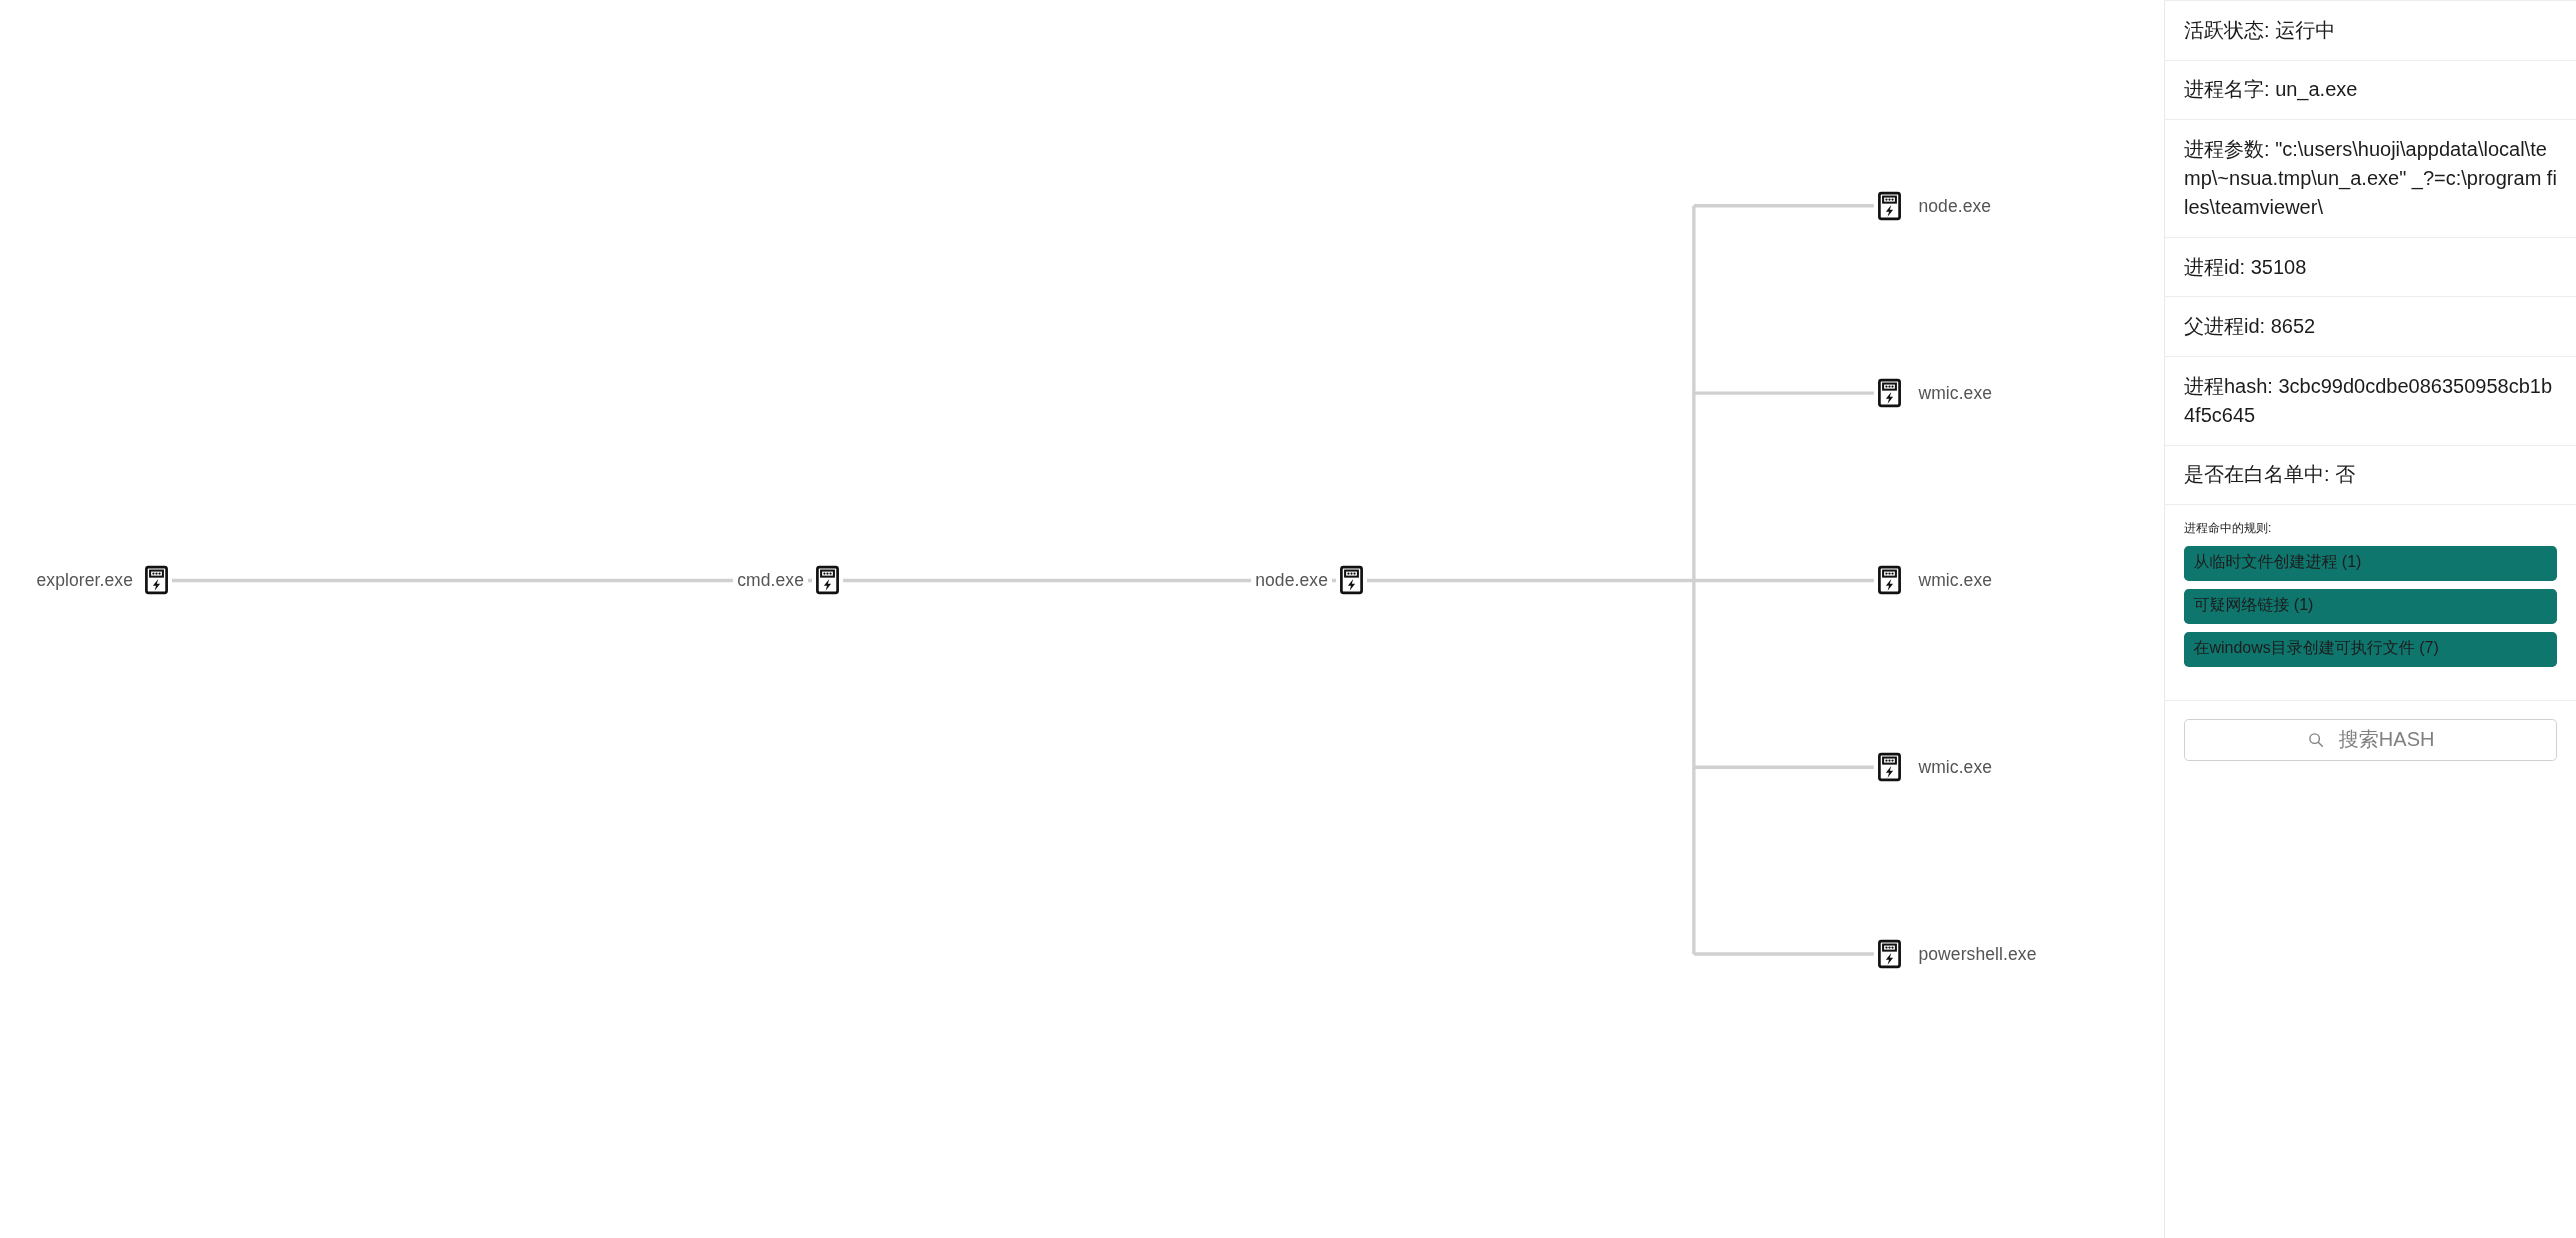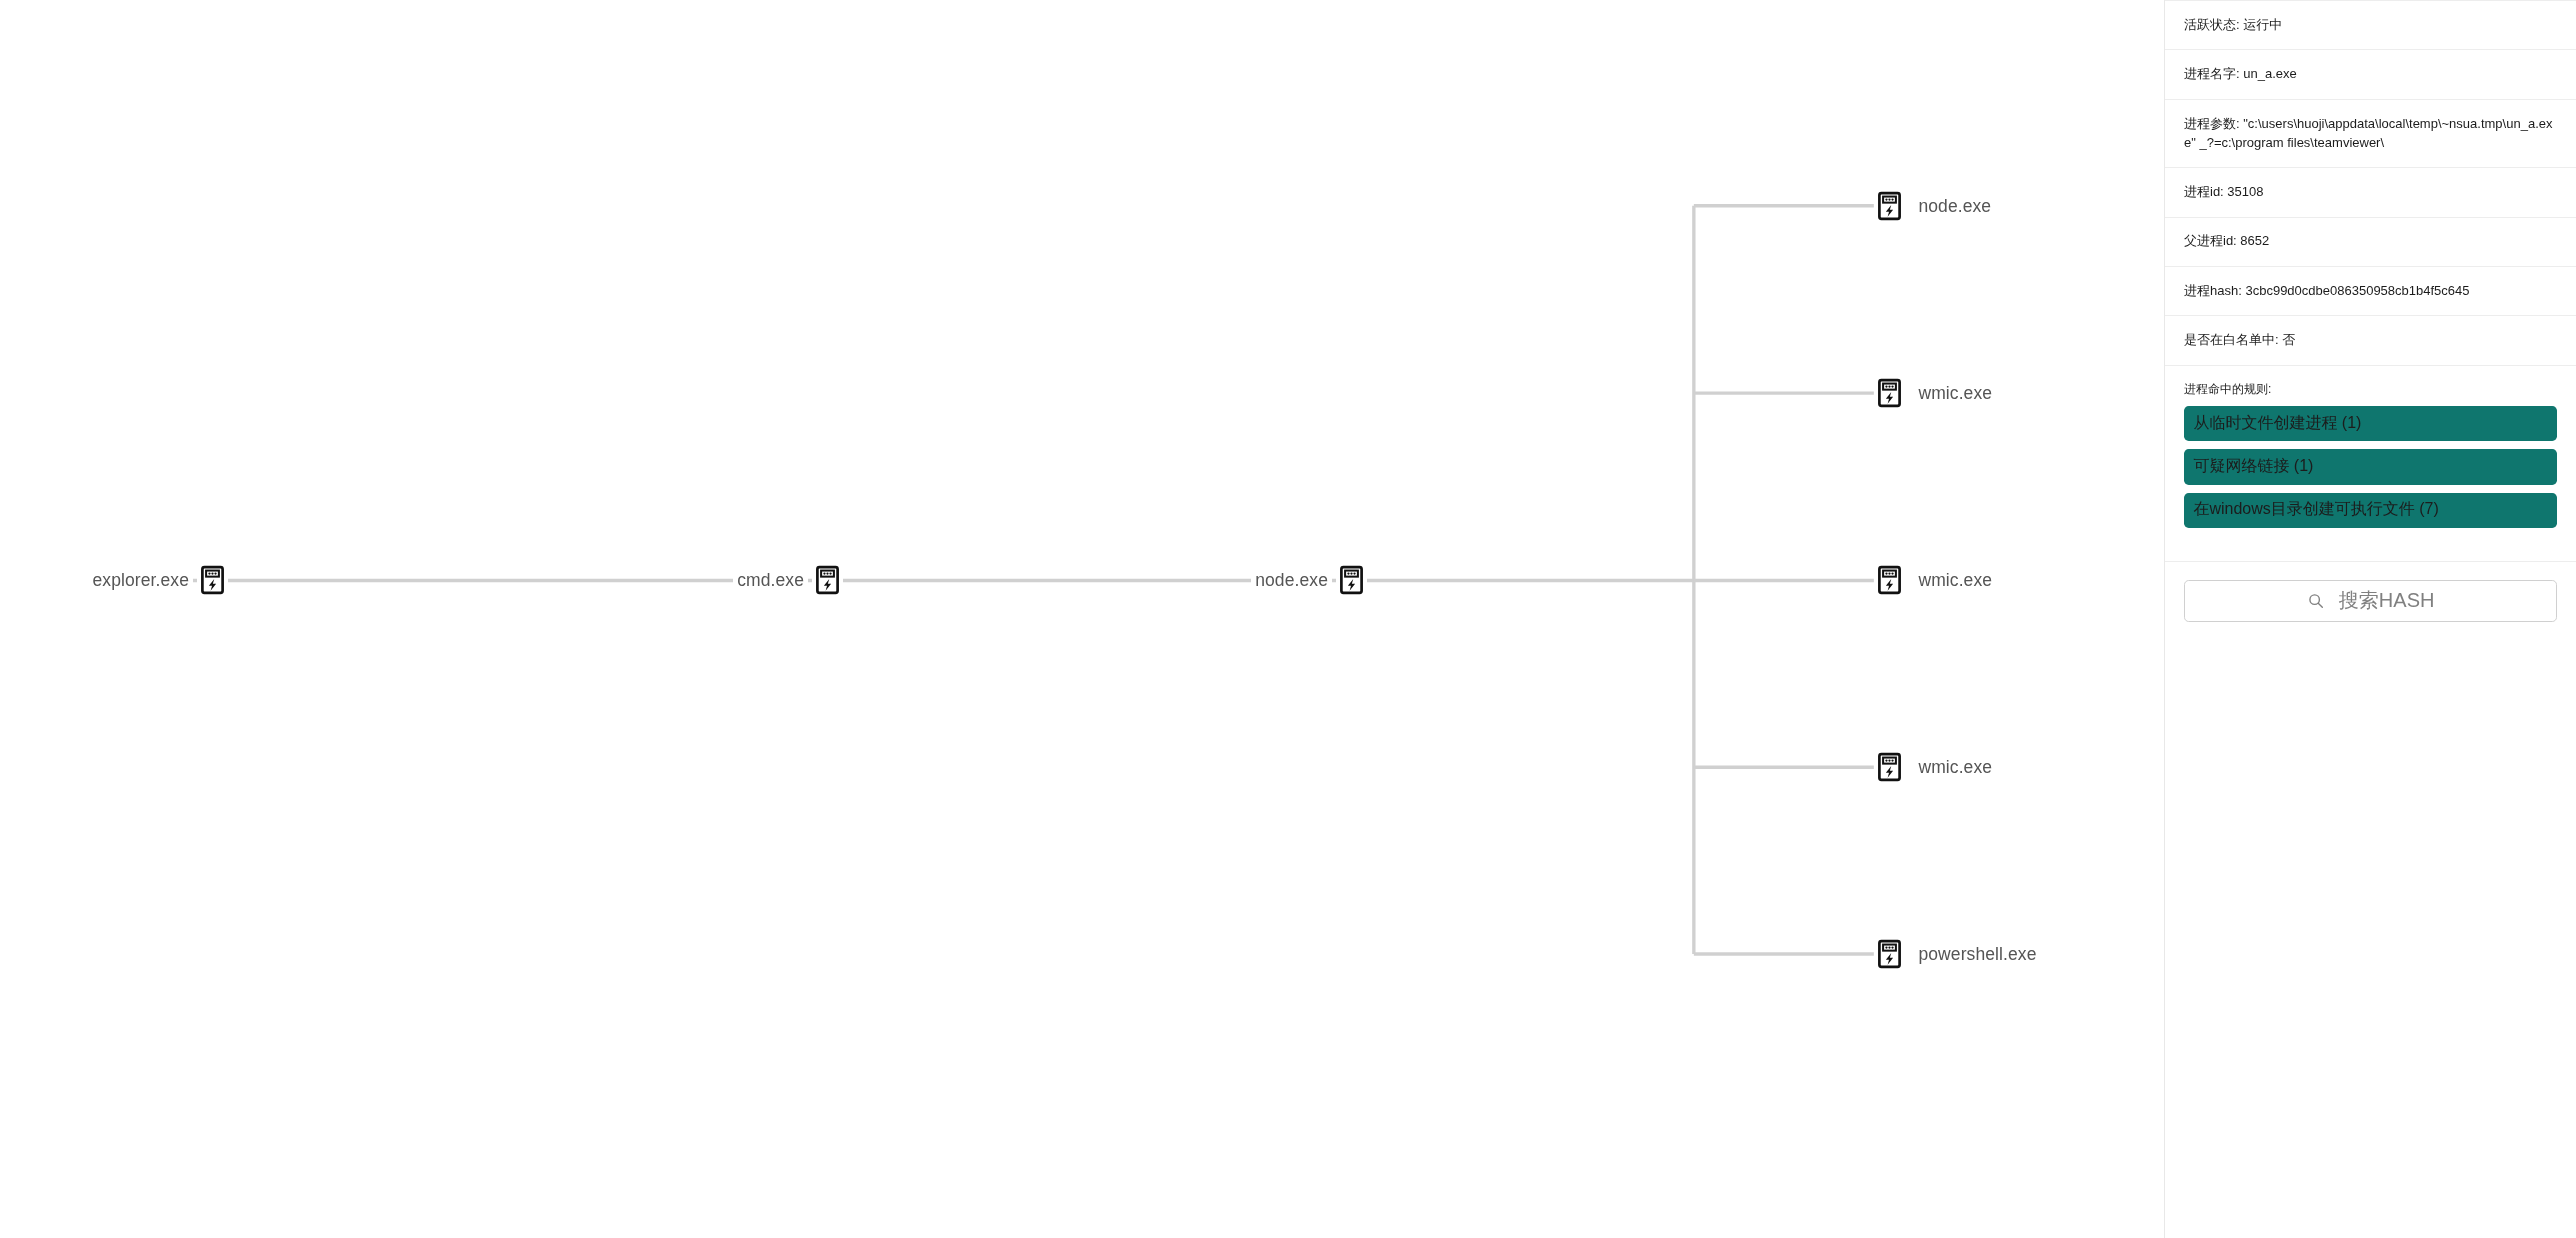--- a/index.html
+++ b/index.html
@@ -64,21 +64,21 @@
     width: 412px; height: 1239px;
     background: #ffffff;
     border-left: 1.3px solid #e8e8e8;
     overflow: hidden;
   }
   .detail-rows { width: 100%; }
   .detail-row {
     position: relative;
     padding: 14.8px 19px 14.8px 19px;
     border-bottom: 0.7px solid #ededed;
-    font-size: 13px;
+    font-size: 20px;
     line-height: 1.45;
     color: #1c1c1c;
     word-break: break-all;
   }
   .detail-row.first { border-top: 0.7px solid #ededed; }
   .detail-row .rk { color: #1c1c1c; }
   .detail-row .rv { color: #1c1c1c; }
 
   .rules-row {
     padding: 14.8px 19px 17.5px 19px;
@@ -137,21 +137,21 @@
           <line x1="2013" y1="864" x2="2522" y2="864"></line>
           <line x1="2522" y1="306" x2="2522" y2="1420"></line>
           <line x1="2522" y1="306" x2="2790" y2="306"></line>
           <line x1="2522" y1="585" x2="2790" y2="585"></line>
           <line x1="2522" y1="864" x2="2790" y2="864"></line>
           <line x1="2522" y1="1142" x2="2790" y2="1142"></line>
           <line x1="2522" y1="1420" x2="2790" y2="1420"></line>
         </g>
     </svg>
     <div id="tree-nodes">
-        <div class="tree-node label-left" style="top: 580px; left: auto; transform: translateY(-50%); right: 1936px; margin-left: 48px;">
+        <div class="tree-node label-left" style="top: 580px; left: auto; transform: translateY(-50%); right: 1992px; margin-left: 48px;">
           <span class="node-label">explorer.exe</span>
           <span class="node-icon">
             <svg width="31" height="31" viewBox="0 0 46 46">
     <rect x="8" y="4" width="30" height="38" rx="3" fill="#ffffff" stroke="#111111" stroke-width="4"></rect>
     <rect x="13.5" y="9" width="19" height="9" fill="#ffffff" stroke="#111111" stroke-width="3"></rect>
     <circle cx="18.5" cy="13.5" r="1.7" fill="#111111"></circle>
     <circle cx="23" cy="13.5" r="1.7" fill="#111111"></circle>
     <circle cx="27.5" cy="13.5" r="1.7" fill="#111111"></circle>
     <path d="M25.6 21.5 L17.6 31.5 L22.3 31.5 L20.2 39 L28.4 28.6 L23.5 28.6 Z" fill="#111111"></path>
   </svg>

